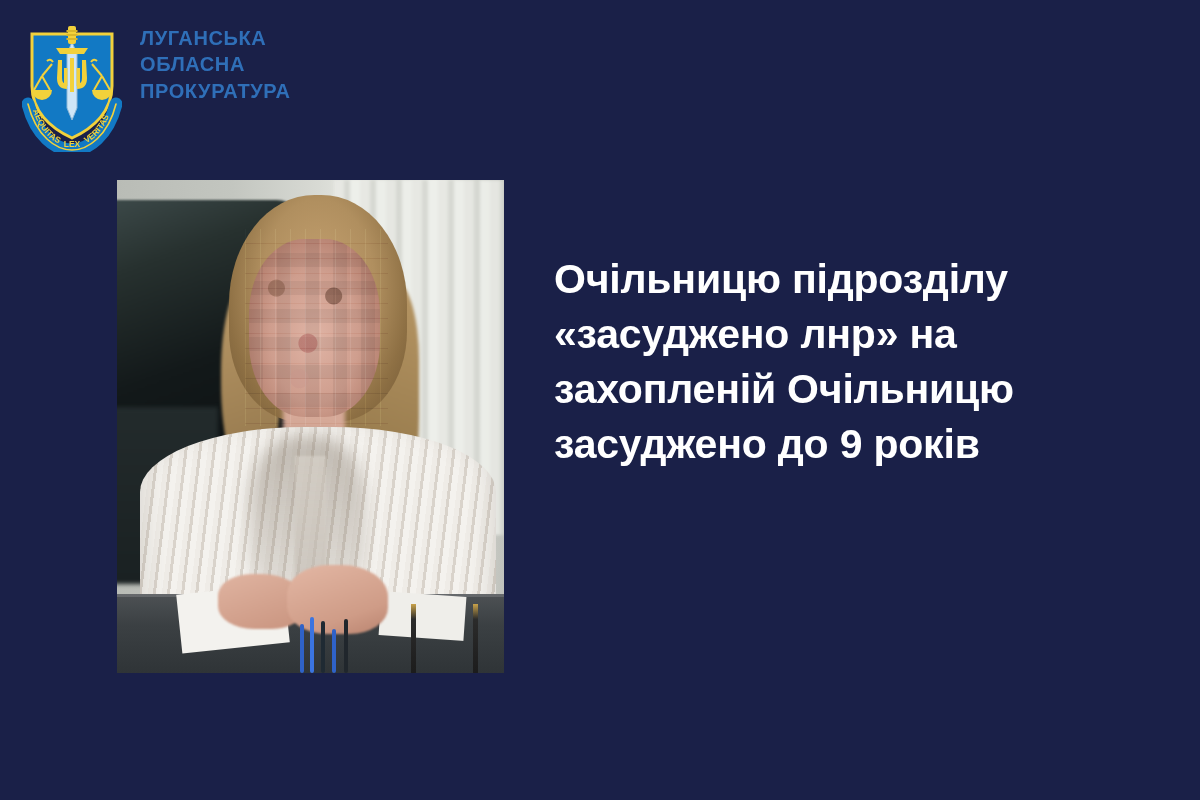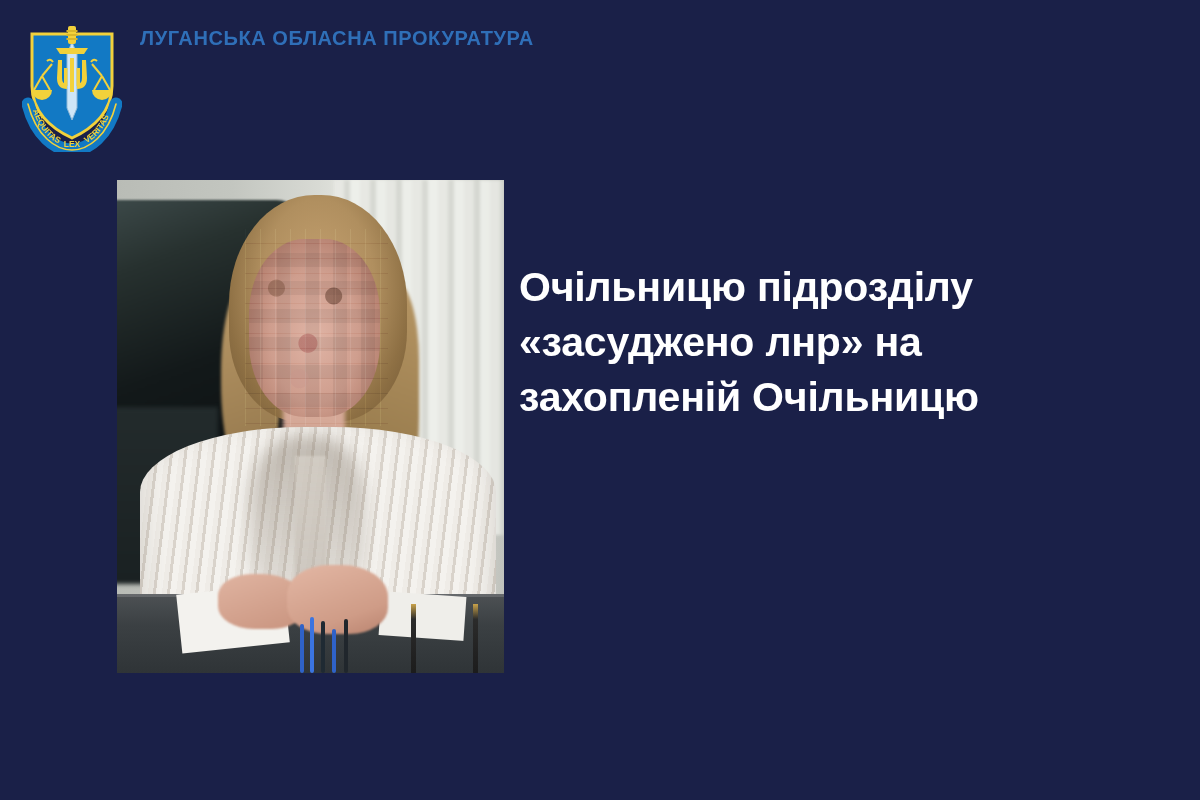--- a/index.html
+++ b/index.html
@@ -25,20 +25,21 @@
   }
   .emblem {
     width:100px; height:140px;
     display:block;
     flex:0 0 auto;
   }
   .brand-text {
     margin-left:18px;
     margin-top:16px;
     display:flex;
+    flex-direction:column;
     gap:6px;
   }
   .brand-line {
     color:#2f6fb8;
     font-size:20px;
     font-weight:bold;
     letter-spacing:0.6px;
     line-height:1.02;
     white-space:nowrap;
   }
@@ -248,23 +249,22 @@
   .p-rod2 {
     position:absolute; left:92%; top:86%;
     width:5px; height:14%;
     background:linear-gradient(180deg,#c9a24a 0%, #2b2b2b 22%, #1c1c1c 100%);
     filter:blur(.4px);
   }
 
   
   .headline {
     position:absolute;
-    left:519px; top:252px;
+    left:554px; top:252px;
     width:600px;
-    margin-top:8px;
   }
   .headline-line {
     color:#ffffff;
     font-size:41px;
     font-weight:bold;
     line-height:55px;
     letter-spacing:-0.2px;
     white-space:nowrap;
   }
 </style>
@@ -363,15 +363,16 @@
       </div>
       <div class="p-rod"></div>
       <div class="p-rod2"></div>
     </div>
   </div>
 
   <div class="headline">
     <div class="headline-line">Очільницю підрозділу</div>
     <div class="headline-line">«засуджено лнр» на</div>
     <div class="headline-line">захопленій Очільницю</div>
+    <div class="headline-line">засуджено до 9 років</div>
   </div>
 
 </div>
 
 </body></html>

